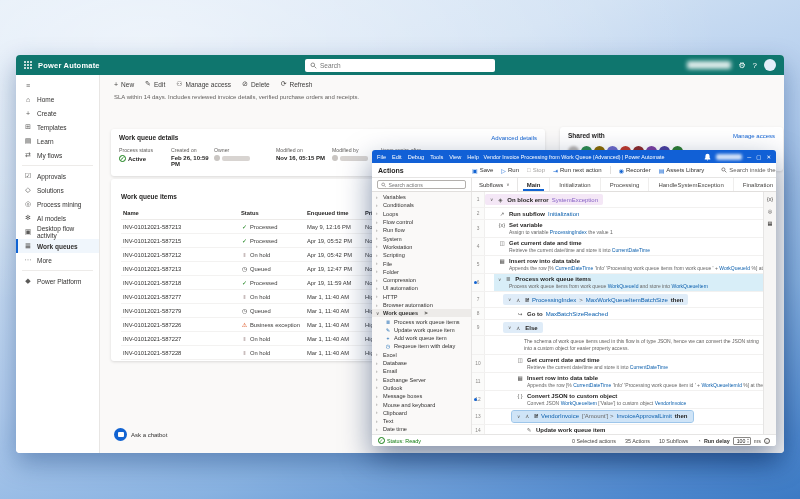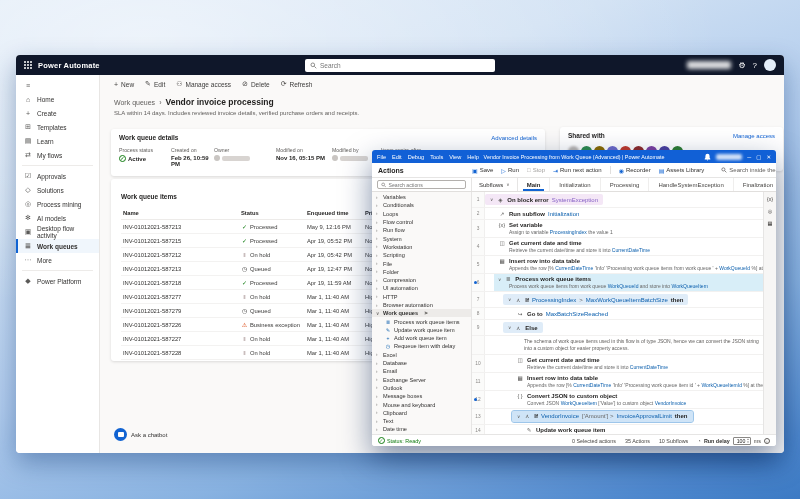--- a/index.html
+++ b/index.html
@@ -6,21 +6,21 @@
   html,body{width:800px;height:499px;overflow:hidden}
   body{font-family:"Liberation Sans",sans-serif;
     background:
       radial-gradient(120% 90% at 18% 8%, rgba(255,255,255,.55), rgba(255,255,255,0) 60%),
       linear-gradient(160deg,#dde9f7 0%,#cfe0f3 28%,#b0cbed 52%,#88b2e1 72%,#4e88ce 92%,#3c7ac4 100%);}
   .stage{position:relative;width:800px;height:499px}
 
   
   .browser{position:absolute;left:16px;top:55px;width:768px;height:398px;background:#faf9f8;
     border-radius:4px;box-shadow:0 10px 26px rgba(9,50,110,.38);overflow:hidden}
-  .topbar{height:20px;background:#0f172a;display:flex;align-items:center;padding:0 8px;gap:6px;color:#fff;position:relative}
+  .topbar{height:20px;background:#0f766e;display:flex;align-items:center;padding:0 8px;gap:6px;color:#fff;position:relative}
   .waffle{display:grid;grid-template-columns:repeat(3,2px);grid-gap:1px;cursor:pointer}
   .waffle i{width:2px;height:2px;background:#fff;border-radius:50%}
   .appname{font-size:7.5px;font-weight:bold;letter-spacing:.2px}
   .tb-search{position:absolute;left:50%;transform:translateX(-50%);width:190px;height:13px;background:#fff;border-radius:2px;
     display:flex;align-items:center;gap:3px;padding:0 5px;color:#605e5c}
   .tb-search svg{flex:none}
   .tb-search input{border:0;outline:0;flex:1;font-size:6.5px;color:#323130;font-family:"Liberation Sans",sans-serif;background:transparent}
   .tb-right{margin-left:auto;display:flex;align-items:center;gap:7px}
   .tb-blur{width:44px;height:8px;background:rgba(255,255,255,.85);border-radius:2px;filter:blur(2px)}
   .tb-ic{font-size:8px;color:#fff}
@@ -250,25 +250,20 @@
             </div>
             <div class="cmd">
               <span class="ic">⊘</span>
               <span>Delete</span>
             </div>
             <div class="cmd">
               <span class="ic">⟳</span>
               <span>Refresh</span>
             </div>
           </div>
-        <div class="crumb">
-          <span>Work queues</span>
-          <span>›</span>
-          <span class="cur">Vendor invoice processing</span>
-        </div>
         <div class="subtitle">SLA within 14 days. Includes reviewed invoice details, verified purchase orders and receipts.</div>
 
         <section class="card details">
           <div class="card-h">
             <span class="card-t">Work queue details</span>
             <span class="lnk">Advanced details</span>
           </div>
           <div class="fields" id="fields">
               <div class="field" style="width: 52px;">
                 <div class="f-label">Process status</div>

